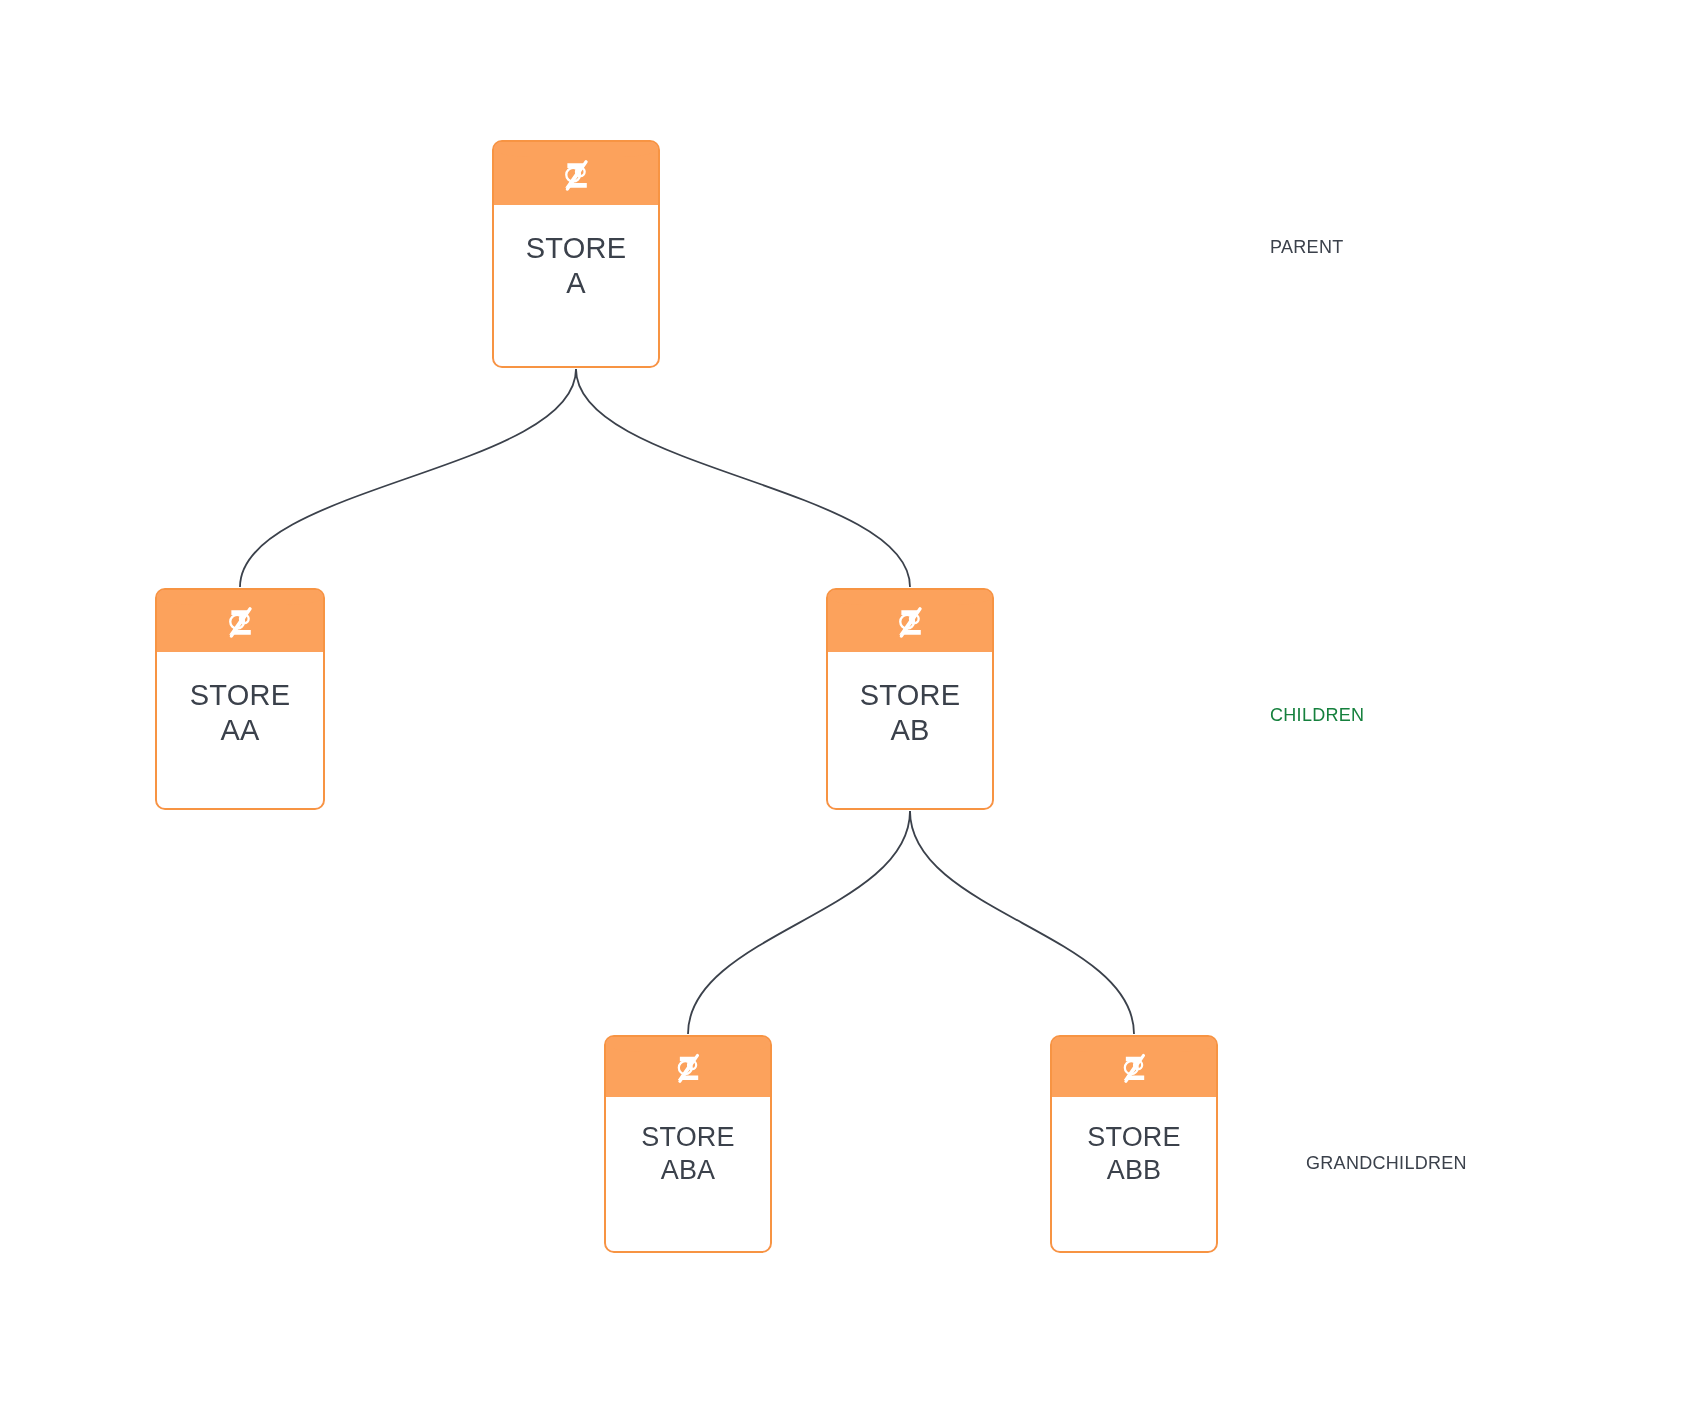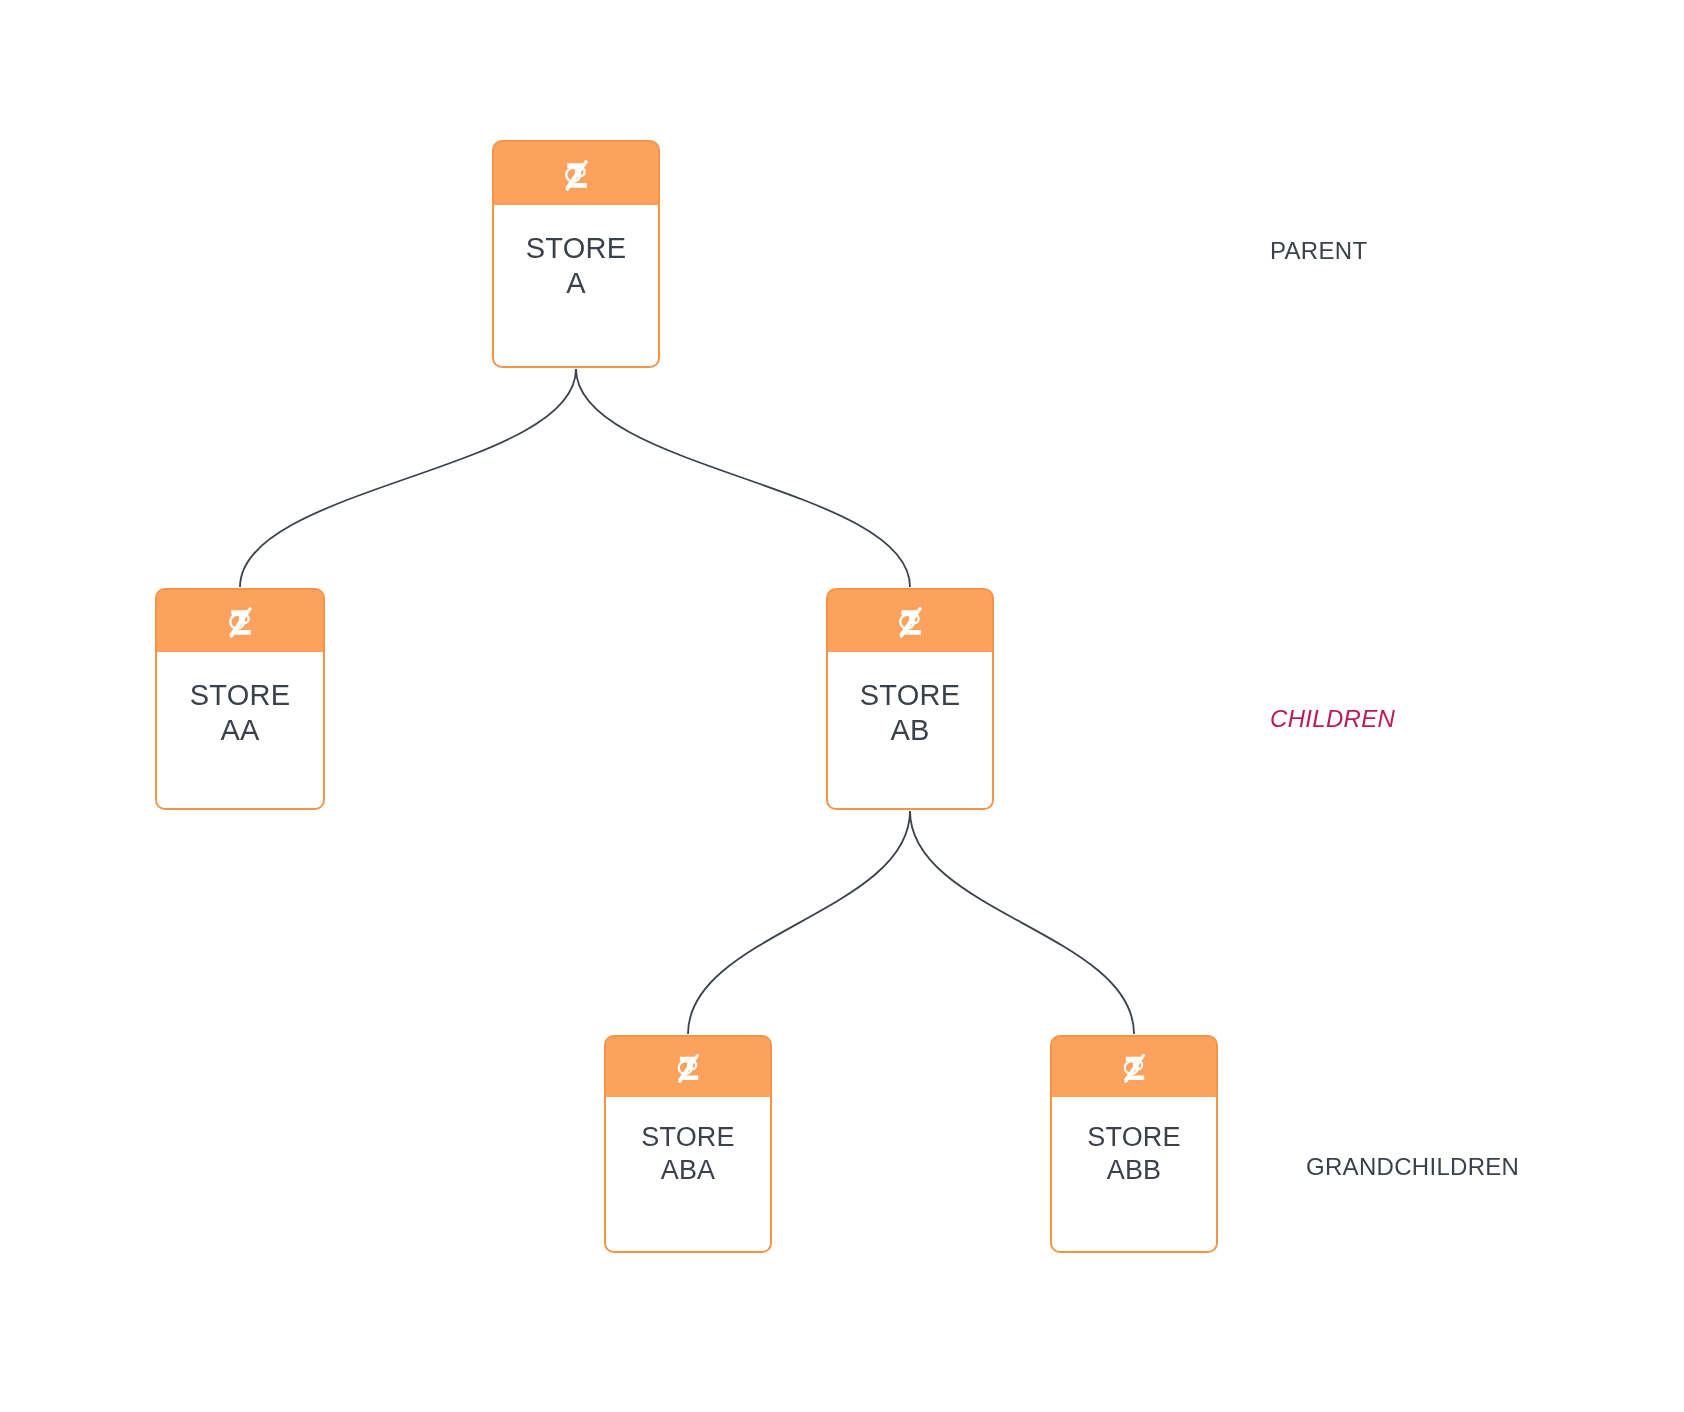--- a/index.html
+++ b/index.html
@@ -86,21 +86,21 @@
 
   
   .tier-parent .node-body { font-size: 29px; padding-top: 26px; }
   .tier-child  .node-body { font-size: 29px; padding-top: 26px; }
   .tier-grand  .node-body { font-size: 27px; padding-top: 24px; }
 
   
   .tier-label {
     position: absolute;
     color: #3B414B;
-    font-size: 24px;
+    font-size: 18px;
     letter-spacing: 0.3px;
     white-space: nowrap;
   }
 </style>
 </head>
 <body>
 
 <div id="canvas">
 
   <svg id="edges" viewBox="0 0 1684 1412" width="1684" height="1412" xmlns="http://www.w3.org/2000/svg" aria-hidden="true">
@@ -187,17 +187,17 @@
   </svg>
         </div>
         <div class="node-body">
           <span class="l1">STORE</span>
           <span class="l2">ABB</span>
         </div>
       </div>
     </div>
   <div id="label-layer">
       <div class="tier-label" style="left: 1270px; top: 237px; color: rgb(59, 65, 75);">PARENT</div>
-      <div class="tier-label" style="left: 1270px; top: 705px; color: #be185d; font-style: italic;">CHILDREN</div>
+      <div class="tier-label" style="left: 1270px; top: 705px; color: #15803d;">CHILDREN</div>
       <div class="tier-label" style="left: 1270px; top: 1153px; color: rgb(59, 65, 75); margin-left: 36px;">GRANDCHILDREN</div>
     </div>
 
 </div>
 
 </body></html>

